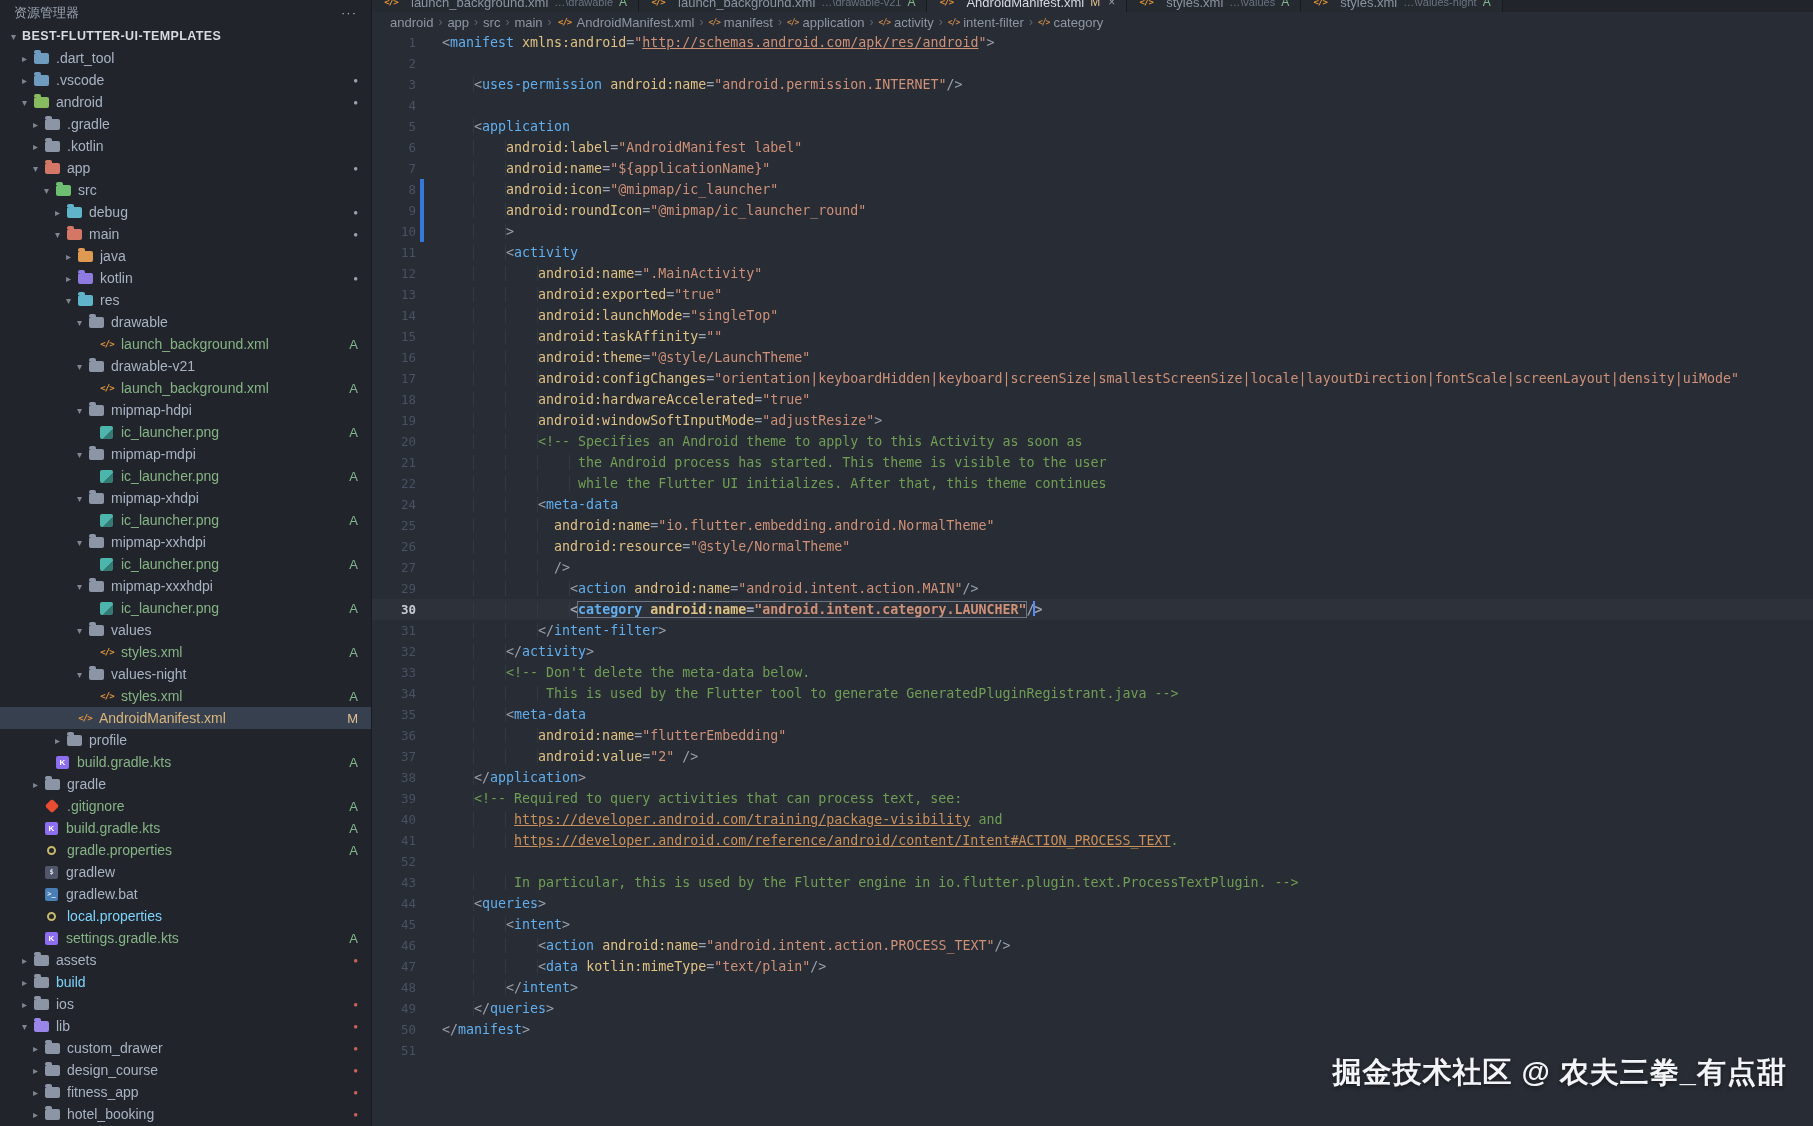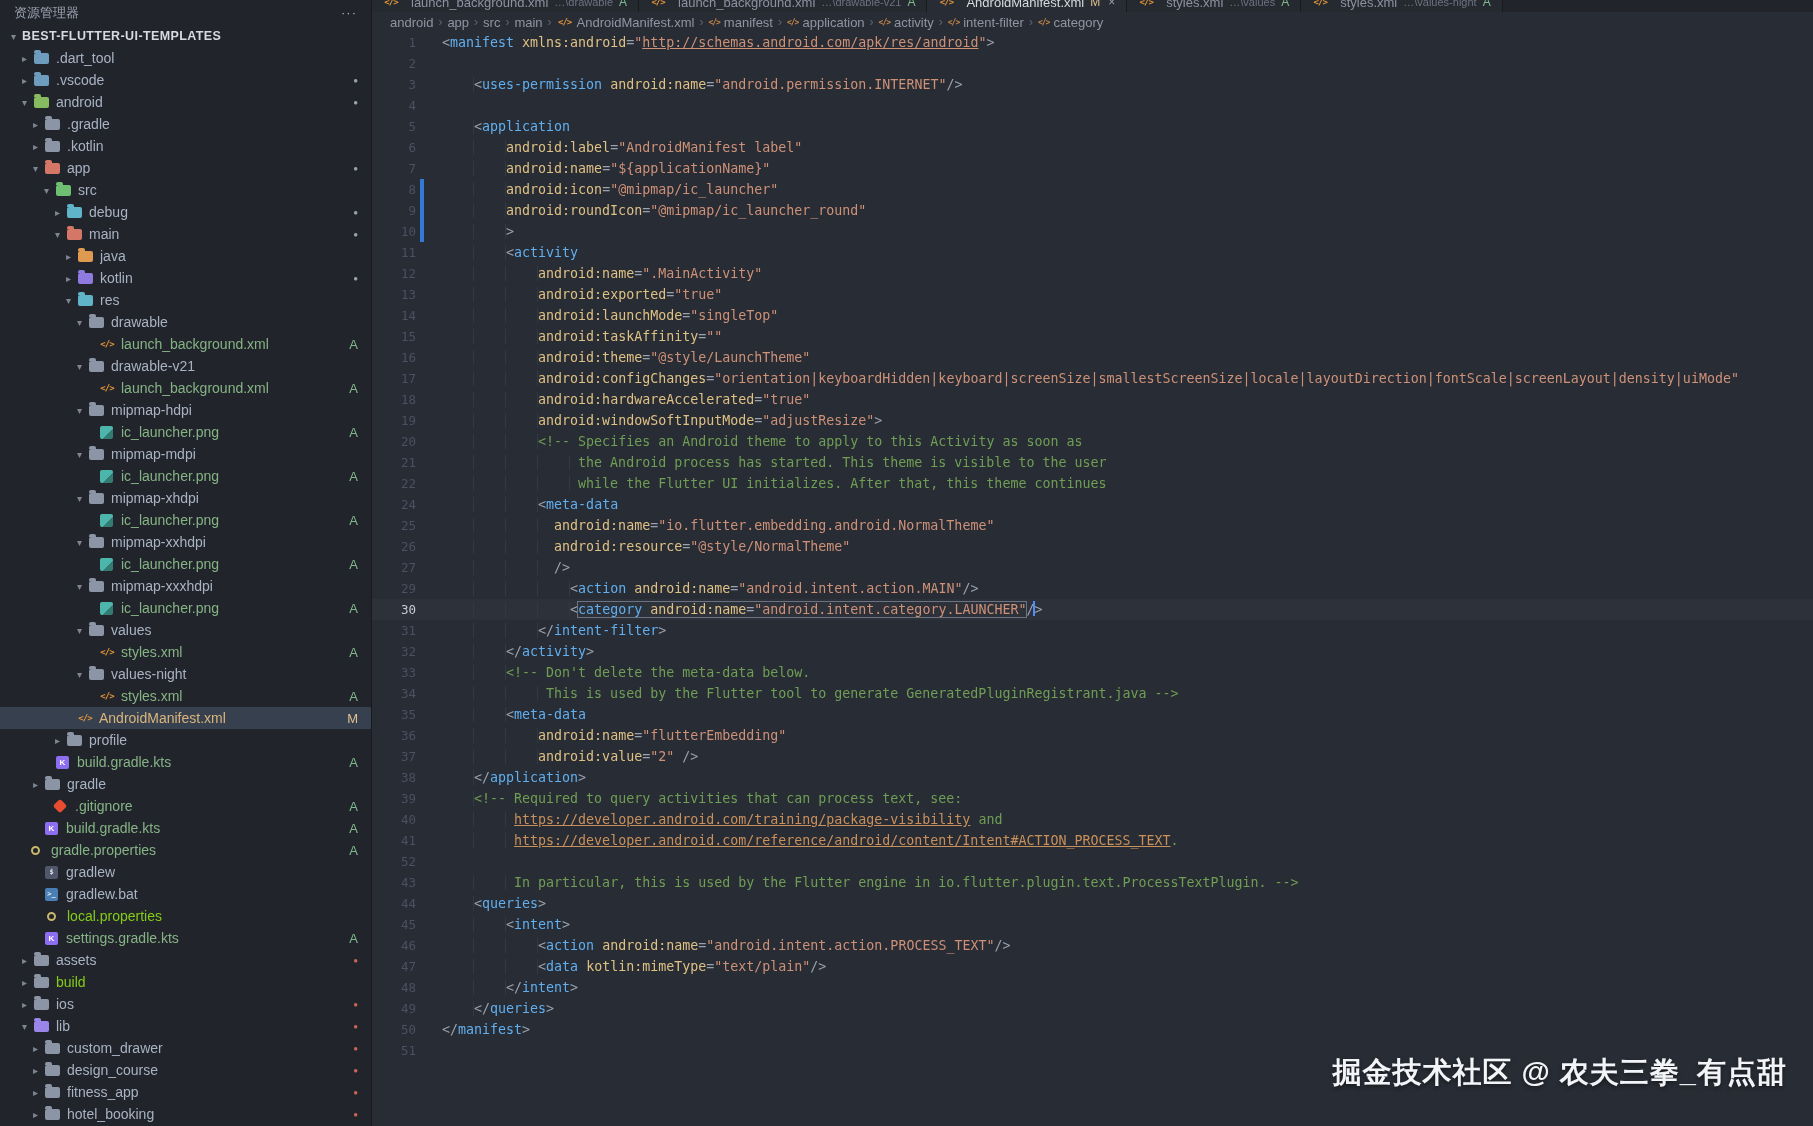--- a/index.html
+++ b/index.html
@@ -26,21 +26,21 @@
   .fold::before { content:''; position:absolute; top:-3px; left:0; width:7px; height:3px; border-radius:2px 2px 0 0; background:inherit; }
   .tlabel { overflow:hidden; text-overflow:ellipsis; }
   .troot .tlabel { font-weight:bold; font-size:12.5px; color:#d7dae0; letter-spacing:.4px; }
   .tright { margin-left:auto; padding-right:13px; display:flex; align-items:center; }
   .badge { font-size:13px; }
   .badge.add { color:var(--added,#81b88b); }
   .badge.mod { color:var(--modified,#e2c08d); }
   .dot { font-size:8px; }
   .st-added { color:#86b385; }
   .st-modified { color:#d9b57c; }
-  .st-ignored { color:#84cc16; }
+  .st-ignored { color:#7dd3fc; }
 
   
   .fic { width:16px; min-width:16px; height:14px; margin-right:6px;
          display:inline-flex; align-items:center; justify-content:center; flex:none; }
   .fic-xml { color:#e8963a; font-family:"DejaVu Sans Mono",monospace; font-weight:bold; font-size:9px; letter-spacing:-1px; }
   .fic-png { width:13px; min-width:13px; height:13px; margin:0 8px 0 1px; border-radius:2px;
              background:linear-gradient(135deg,#4db6ac 58%,#337b73 58%); }
   .fic-kts { width:13px; min-width:13px; height:13px; margin:0 8px 0 1px; border-radius:2px;
              background:#8d6ef0; color:#fff; font-size:8px; font-weight:bold; }
   .fic-git { width:10px; min-width:10px; height:10px; margin:0 10px 0 3px; border-radius:2px;
@@ -68,21 +68,21 @@
 
   #breadcrumbs { height:20px; flex:none; display:flex; align-items:center; padding-left:18px; font-size:13px; color:#8e96a3; }
   .bc-sep { color:#5f6672; margin:0 5px; font-size:12px; }
   .bc-item { display:flex; align-items:center; gap:4px; cursor:pointer; }
   .bc-item .fic { margin-right:0; }
   .bc-sym { color:#c98a4b; font-family:"DejaVu Sans Mono",monospace; font-weight:bold; font-size:8px; letter-spacing:-1px; }
 
   #code { flex:1; overflow:hidden; font-family:"DejaVu Sans Mono","Liberation Mono",monospace;
           font-size:13.3px; line-height:21px; color:#abb2bf; }
   .cline { height:21px; display:flex; position:relative; white-space:pre; }
-  .cline.active { background:rgba(153,170,204,0.045); }
+  .cline.active { background:rgba(153,170,204,0.045);font-weight:bold; }
   .lnum { width:44px; min-width:44px; text-align:right; color:#495162; font-size:12.5px; cursor:pointer; }
   .lnum.cur { color:#c8ccd4; }
   .gchange { position:absolute; left:48px; top:0; bottom:0; width:3.5px; background:var(--git_gutter,#3579d8); }
   .ltext { margin-left:26px; white-space:pre; }
 
   .tk-t { color:var(--tag,#61afef); }
   .tk-a { color:var(--attr,#dfc184); }
   .tk-s { color:var(--string,#ce9178); }
   .tk-p { color:#9aa2af; }
   .tk-c { color:var(--comment,#6f9e54); }
@@ -343,37 +343,37 @@
           <span class="tright">
             <span class="badge add">A</span>
           </span>
         </div>
         <div class="trow" style="padding-left: 28px;">
           <span class="chev">▸</span>
           <span class="fold" style="background: rgb(139, 149, 165);"></span>
           <span class="tlabel">gradle</span>
           <span class="tright"></span>
         </div>
-        <div class="trow" style="padding-left: 36px;">
+        <div class="trow" style="padding-left: 28px;">
           <span class="chev"></span>
           <span class="fic fic-git"></span>
           <span class="tlabel st-added">.gitignore</span>
           <span class="tright">
             <span class="badge add">A</span>
           </span>
         </div>
         <div class="trow" style="padding-left: 28px;">
           <span class="chev"></span>
           <span class="fic fic-kts">K</span>
           <span class="tlabel st-added">build.gradle.kts</span>
           <span class="tright">
             <span class="badge add">A</span>
           </span>
         </div>
-        <div class="trow" style="padding-left: 12px;">
+        <div class="trow" style="padding-left: 28px;">
           <span class="chev"></span>
           <span class="fic fic-prop"></span>
           <span class="tlabel st-added">gradle.properties</span>
           <span class="tright">
             <span class="badge add">A</span>
           </span>
         </div>
         <div class="trow" style="padding-left: 28px;">
           <span class="chev"></span>
           <span class="fic fic-sh">$</span>

